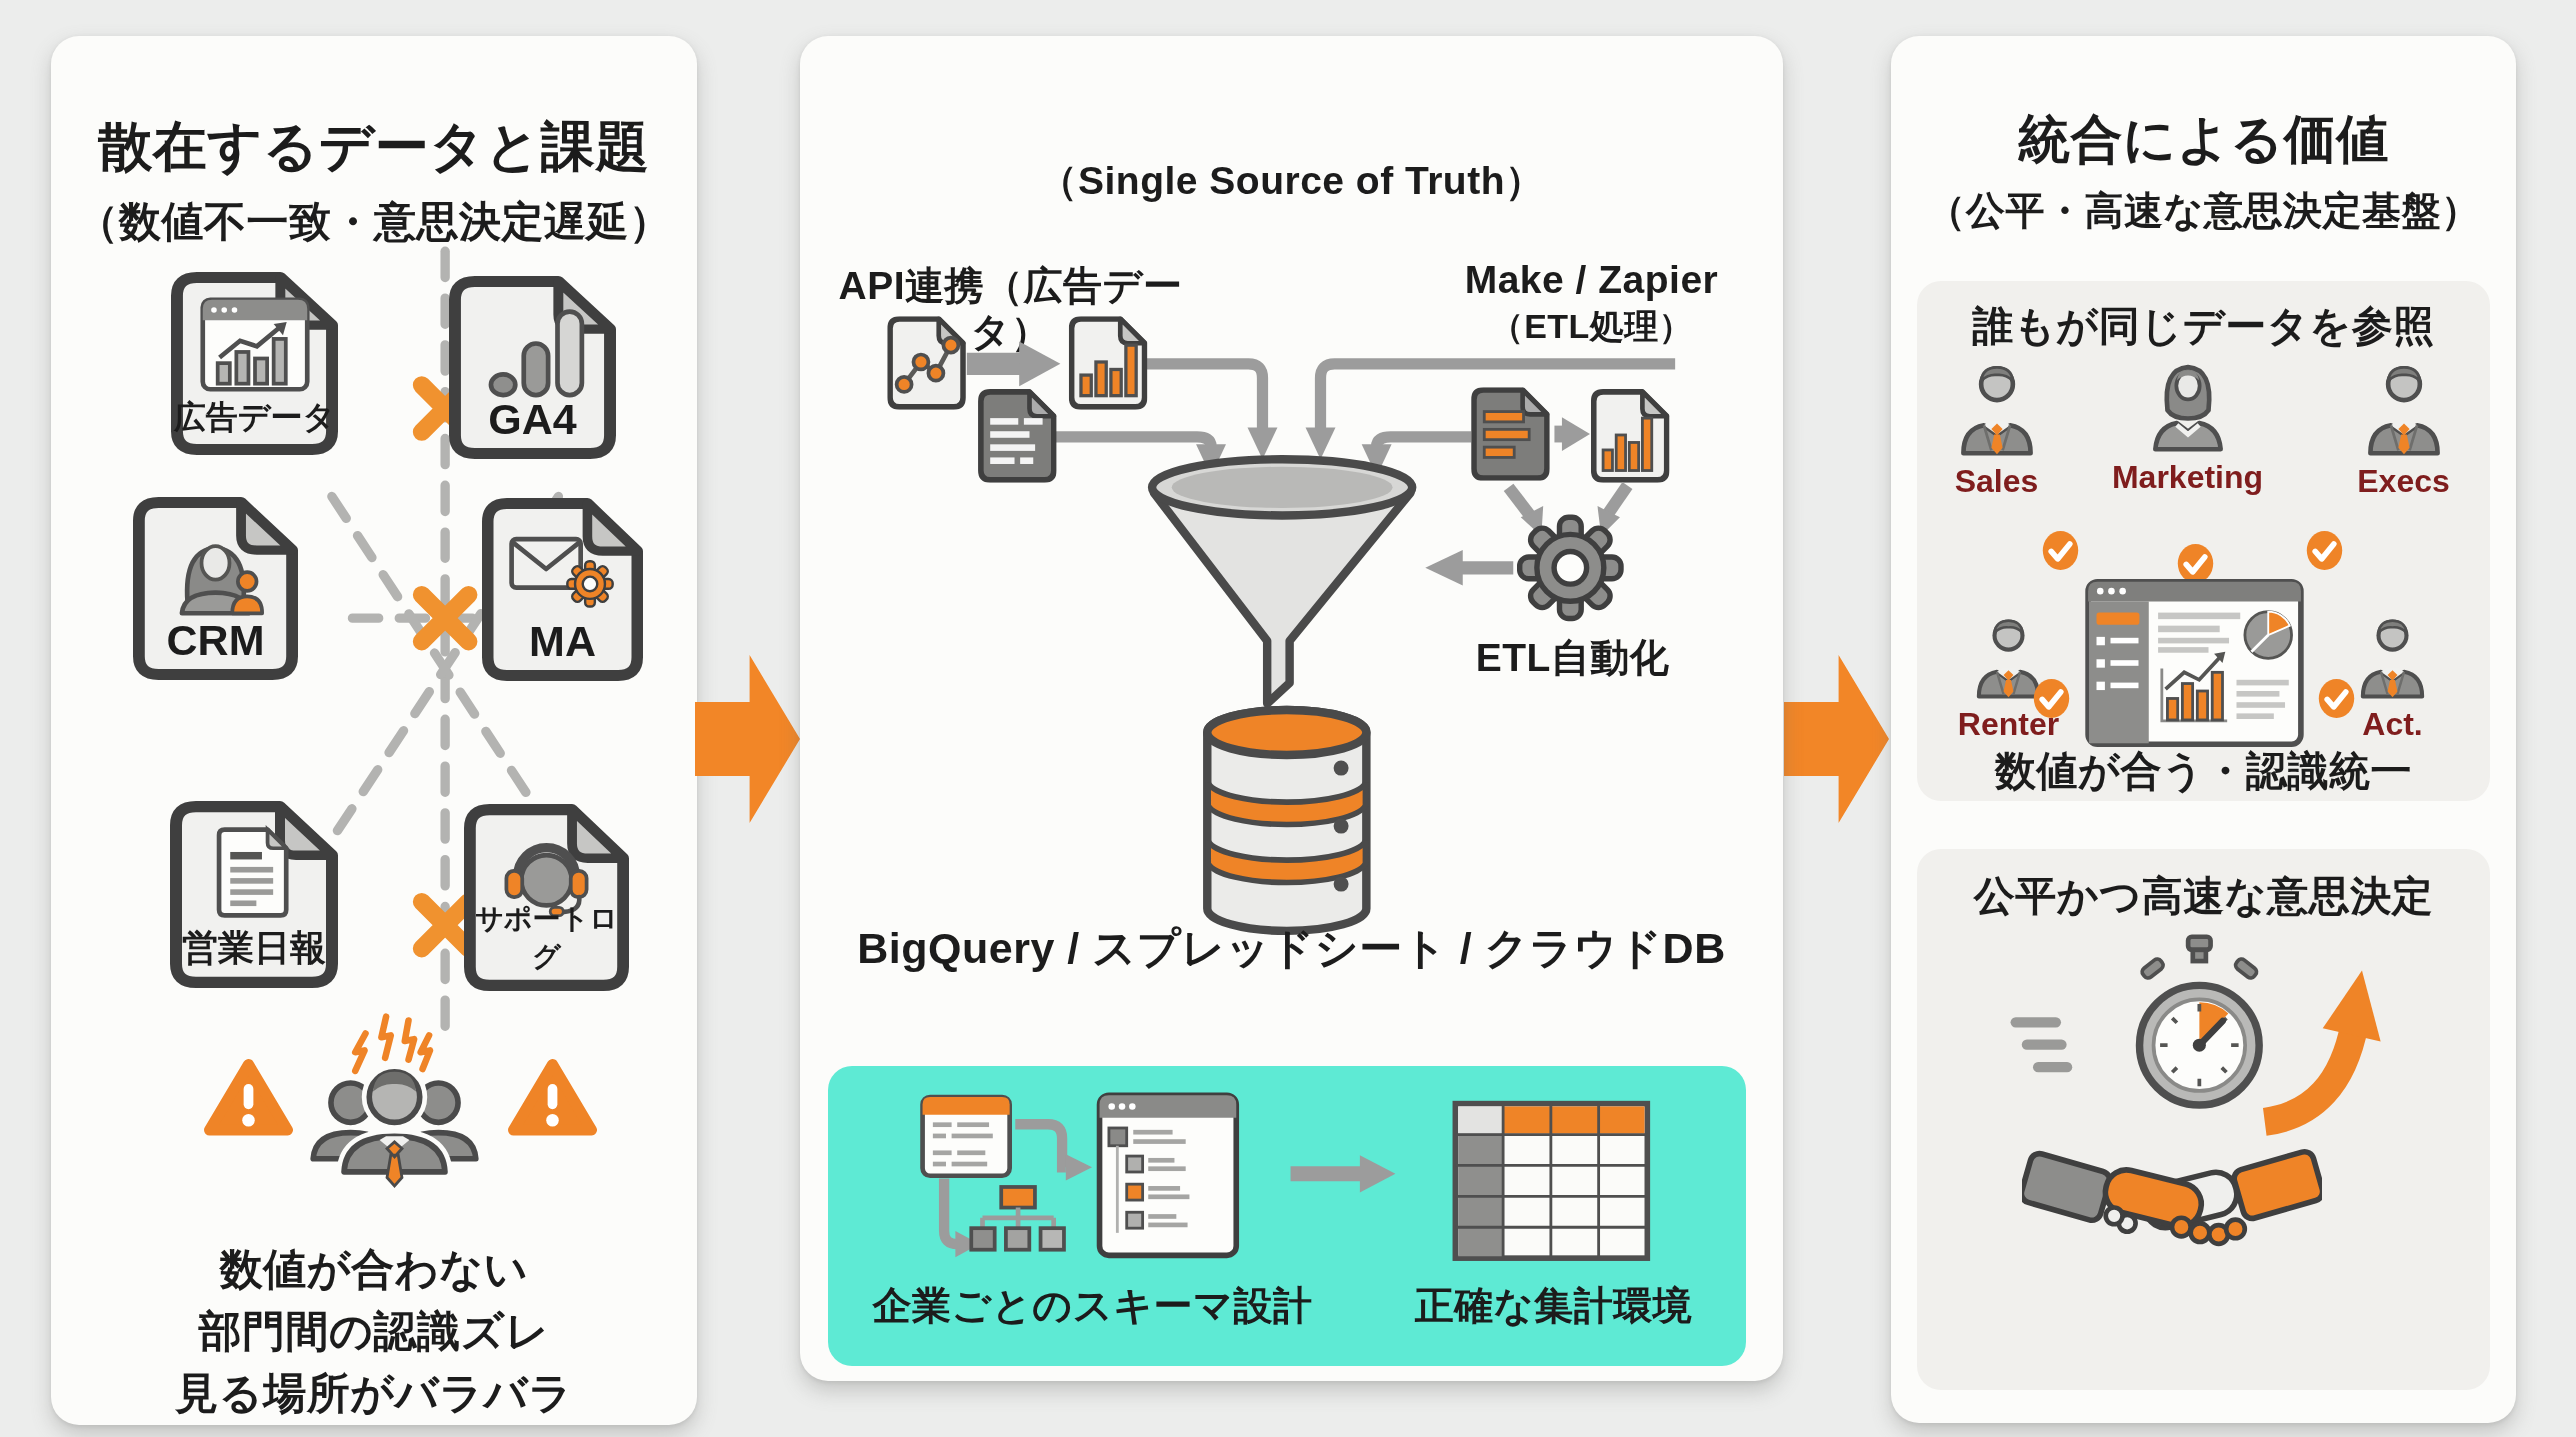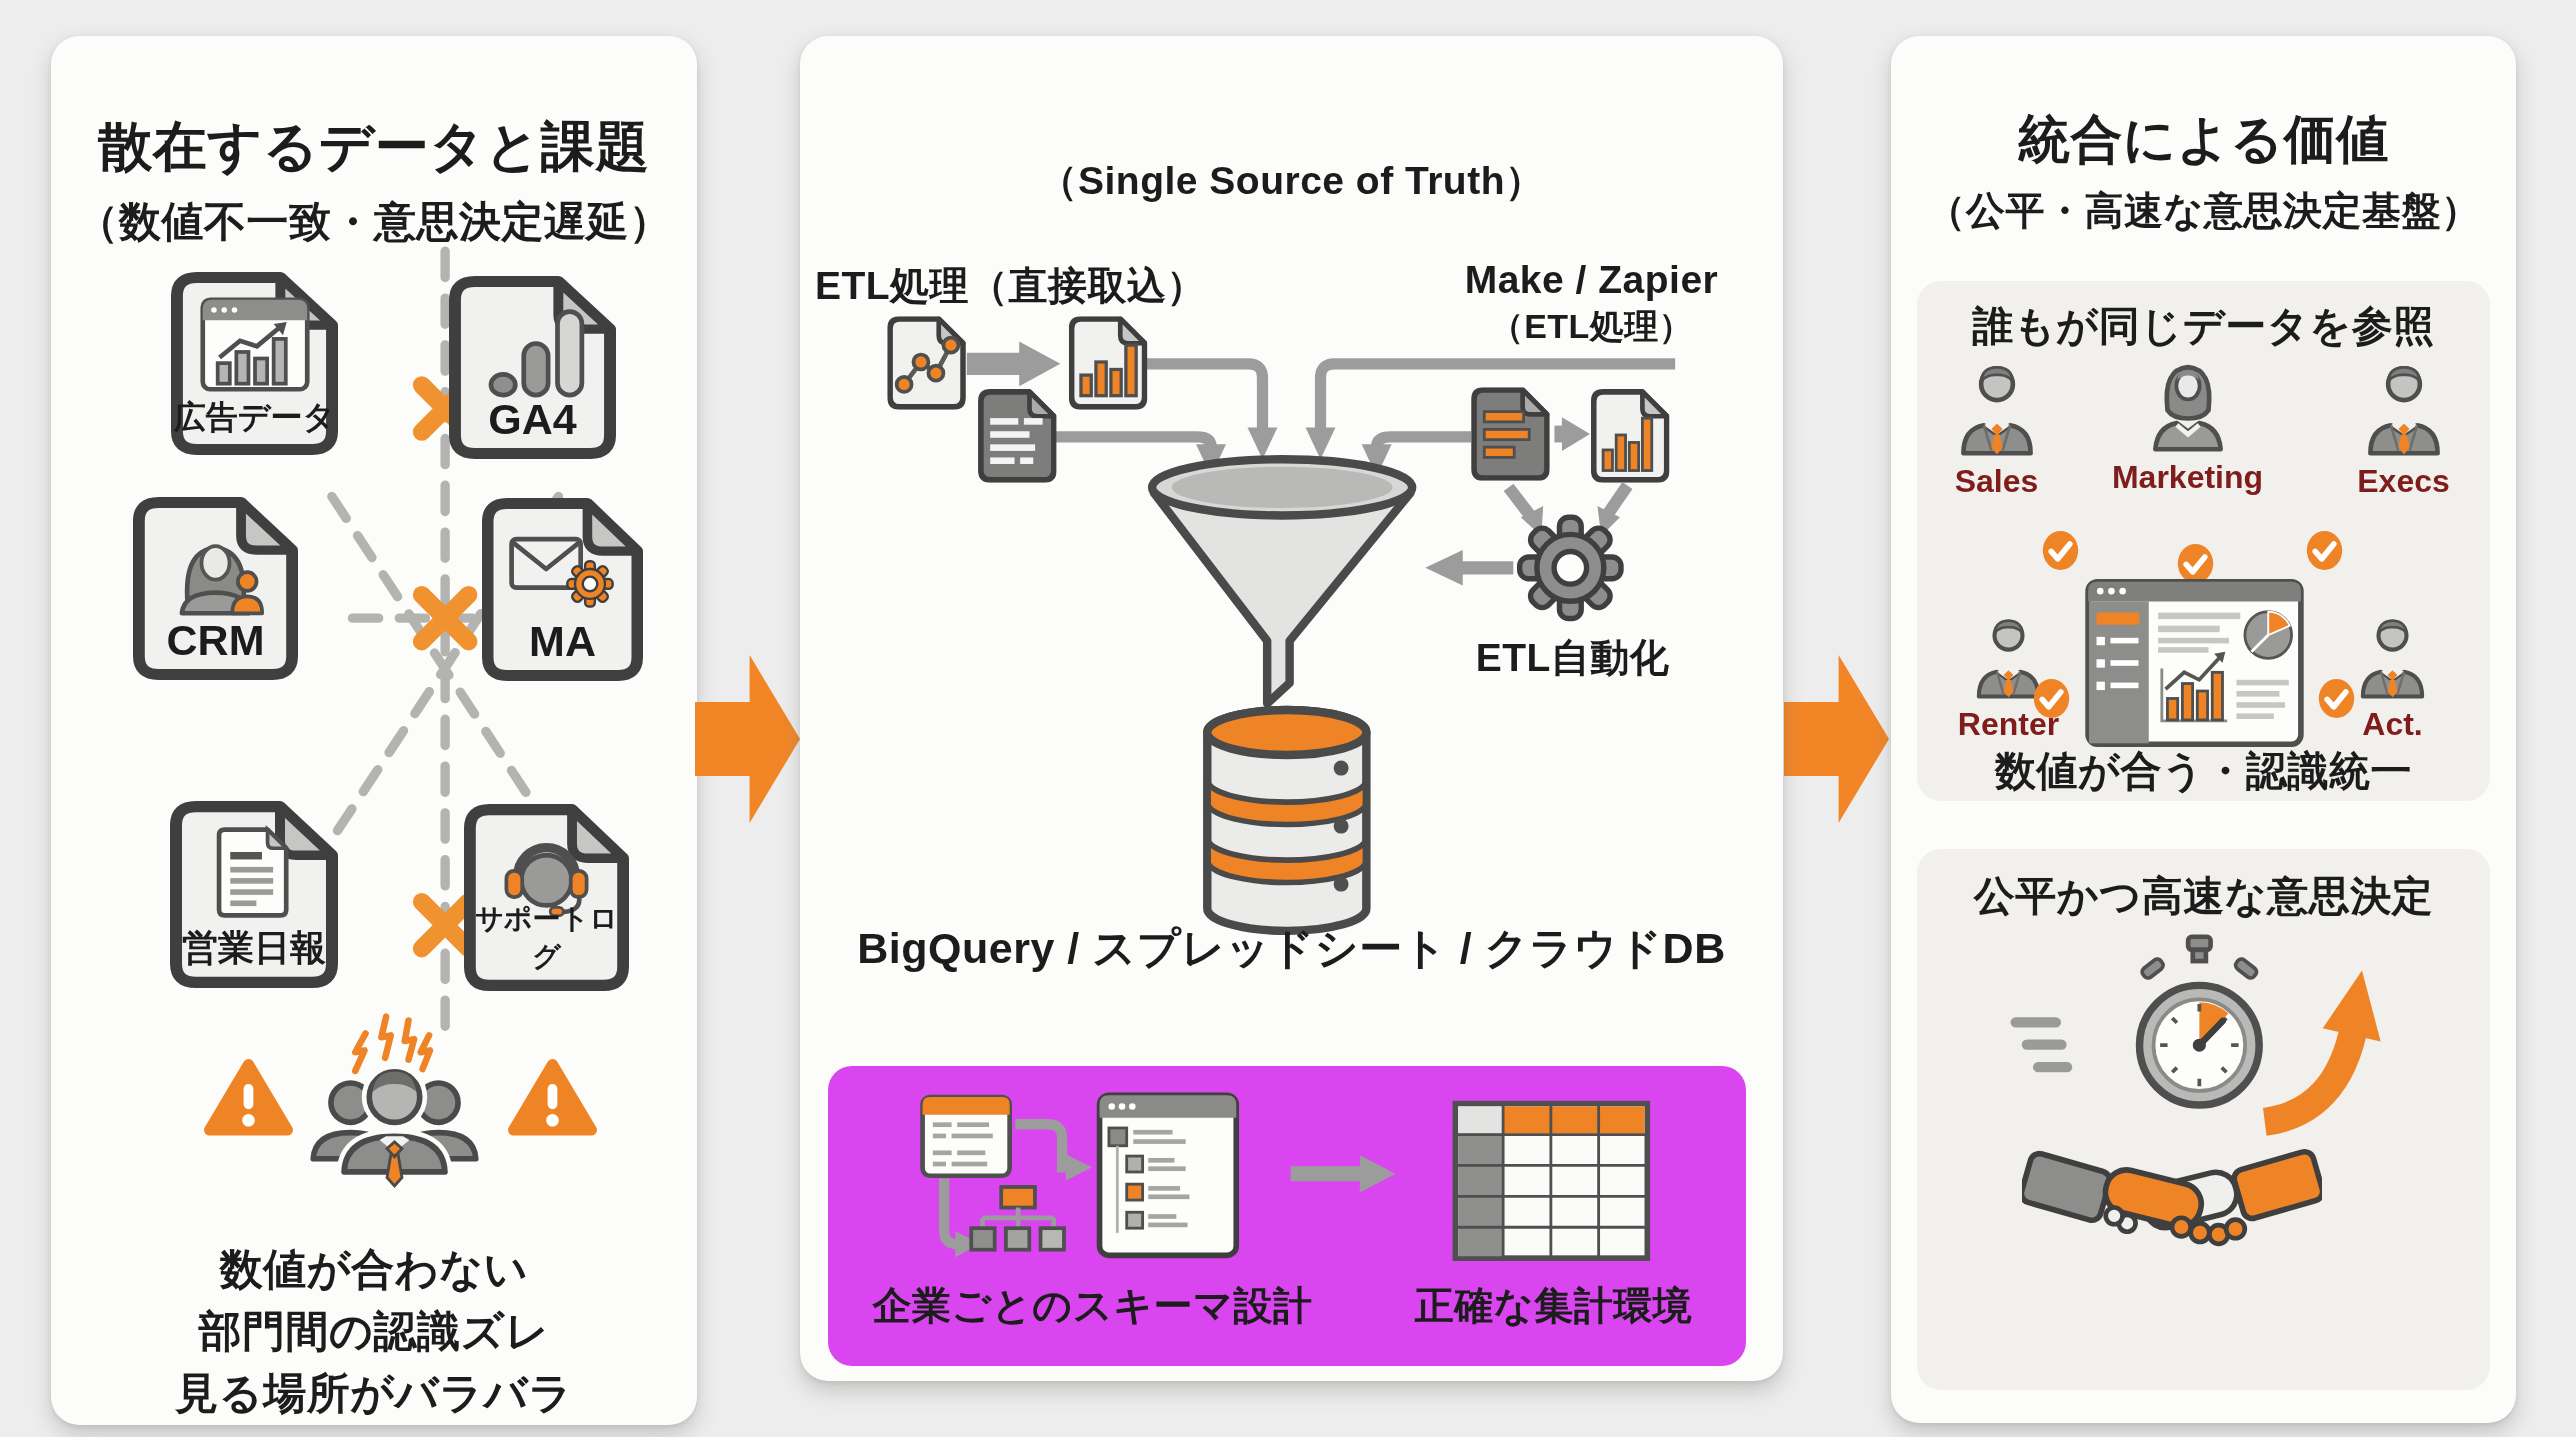--- a/index.html
+++ b/index.html
@@ -230,21 +230,21 @@
       <div>見る場所がバラバラ</div>
     </div>
   </section>
 
   <div class="block-arrow" style="left:695px;top:655px;width:105px;height:168px;"></div>
   <div class="block-arrow" style="left:1784px;top:655px;width:105px;height:168px;"></div>
 
   <section class="panel" style="left:800px;top:36px;width:983px;height:1345px;">
     <div class="t" style="top:122px;font-size:39px;">（Single Source of Truth）</div>
 
-    <div class="t" style="left:14px;right:auto;width:393px;top:227px;font-size:39px;">ETL処理（直接取込）</div>
+    <div class="t" style="left:14px;right:auto;width:393px;top:227px;font-size:39px;">API連携（広告データ）</div>
     <div class="t" style="left:651px;right:auto;width:281px;top:221px;font-size:39px;">Make / Zapier</div>
     <div class="t" style="left:651px;right:auto;width:281px;top:270px;font-size:34px;">（ETL処理）</div>
 
     <svg class="abs" style="left:0;top:253px;" width="983" height="655" viewBox="0 0 1050 700">
 
       <g fill="none" stroke="#9c9c9c" stroke-width="12">
         <path d="M367,80 H479 Q494,80 494,95 V152"></path>
         <path d="M268,158 H424 Q439,158 439,168 V172"></path>
         <path d="M935,80 H571 Q556,80 556,95 V152"></path>
         <path d="M717,158 H631 Q616,158 616,168 V172"></path>
@@ -335,21 +335,21 @@
         <circle cx="578" cy="512" r="8" fill="#4f4f4f"></circle>
         <circle cx="578" cy="574" r="8" fill="#4f4f4f"></circle>
         <circle cx="578" cy="636" r="8" fill="#4f4f4f"></circle>
       </g>
     </svg>
 
     <div class="t" style="left:651px;right:auto;width:243px;top:599px;font-size:39px;">ETL自動化</div>
 
     <div class="t" style="top:887px;font-size:43px;">BigQuery / スプレッドシート / クラウドDB</div>
 
-    <div class="card" style="left:28px;top:1030px;width:918px;height:300px;background:#d946ef;">
+    <div class="card" style="left:28px;top:1030px;width:918px;height:300px;background:#5eead4;">
       <svg class="abs" style="left:0;top:0;" width="927" height="300" viewBox="0 0 990 320">
 
         <g>
           <rect x="101" y="33" width="93" height="84" rx="8" fill="#fdfdfb" stroke="#4f4f4f" stroke-width="5"></rect>
           <path d="M101,41 q0,-8 8,-8 h77 q8,0 8,8 v11 h-93 z" fill="#ef8427"></path>
           <g fill="#a5a5a3">
             <rect x="112" y="60" width="20" height="5"></rect>
               <rect x="138" y="60" width="34" height="5"></rect>
             <rect x="112" y="72" width="14" height="5"></rect>
               <rect x="132" y="72" width="44" height="5"></rect>

